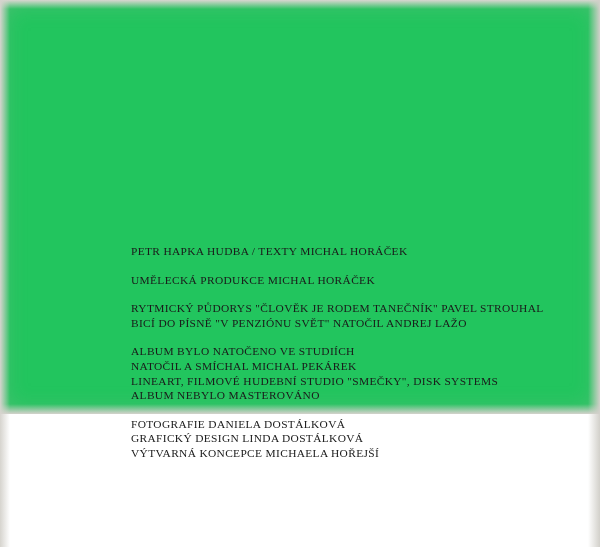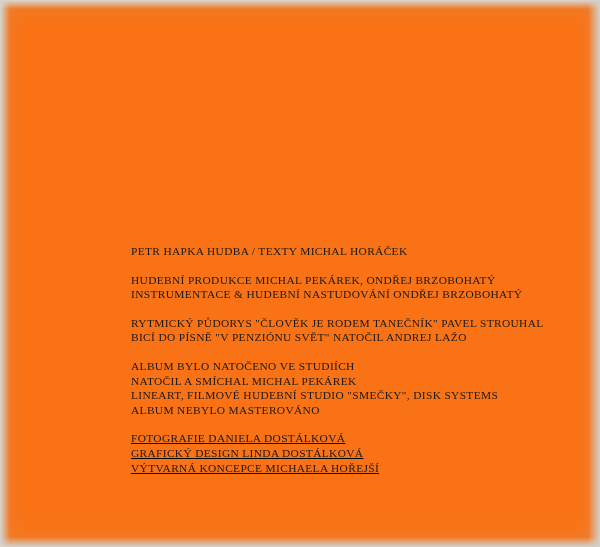--- a/index.html
+++ b/index.html
@@ -9,22 +9,22 @@
   body {
     width: 600px;
     height: 547px;
     background: #ffffff;
     font-family: "Liberation Serif", serif;
     overflow: hidden;
   }
   .page {
     position: relative;
     width: 600px;
-    height: 547px;
-    background: #f97316;
+    height: 414px;
+    background: #22c55e;
     box-sizing: border-box;
   }
   
   .page::before {
     content: "";
     position: absolute;
     left: 0; top: 0; right: 0; bottom: 0;
     box-shadow: inset 0 0 26px rgba(180,178,172,0.40);
     pointer-events: none;
   }
@@ -53,21 +53,20 @@
     position: absolute;
     left: 131px;
     top: 244px;
     width: 430px;
   }
   .block {
     margin-bottom: 14px;
   }
   .block:last-child {
     margin-bottom: 5px;
-    text-decoration: underline;
   }
   .line {
     font-family: "Liberation Serif", serif;
     font-size: 11.4px;
     line-height: 14.6px;
     letter-spacing: 0.35px;
     color: #1a1a1a;
     white-space: nowrap;
     font-variant: small-caps;
     text-transform: uppercase;
@@ -82,25 +81,24 @@
   <div class="edge-bottom"></div>
   <div class="edge-left"></div>
   <div class="edge-right"></div>
 
   <div class="credits">
 
     <div class="block">
       <div class="line">PETR HAPKA HUDBA / TEXTY MICHAL HORÁČEK</div>
     </div>
 
+    <div class="block">
+      <div class="line">UMĚLECKÁ PRODUKCE MICHAL HORÁČEK</div>
+    </div>
 
-    <div class="block">
-      <div class="line">HUDEBNÍ PRODUKCE MICHAL PEKÁREK, ONDŘEJ BRZOBOHATÝ</div>
-      <div class="line">INSTRUMENTACE &amp; HUDEBNÍ NASTUDOVÁNÍ ONDŘEJ BRZOBOHATÝ</div>
-    </div>
 
     <div class="block">
       <div class="line">RYTMICKÝ PŮDORYS "ČLOVĚK JE RODEM TANEČNÍK" PAVEL STROUHAL</div>
       <div class="line">BICÍ DO PÍSNĚ "V PENZIÓNU SVĚT" NATOČIL ANDREJ LAŽO</div>
     </div>
 
     <div class="block">
       <div class="line">ALBUM BYLO NATOČENO VE STUDIÍCH</div>
       <div class="line">NATOČIL A SMÍCHAL MICHAL PEKÁREK</div>
       <div class="line">LINEART, FILMOVÉ HUDEBNÍ STUDIO "SMEČKY", DISK SYSTEMS</div>

